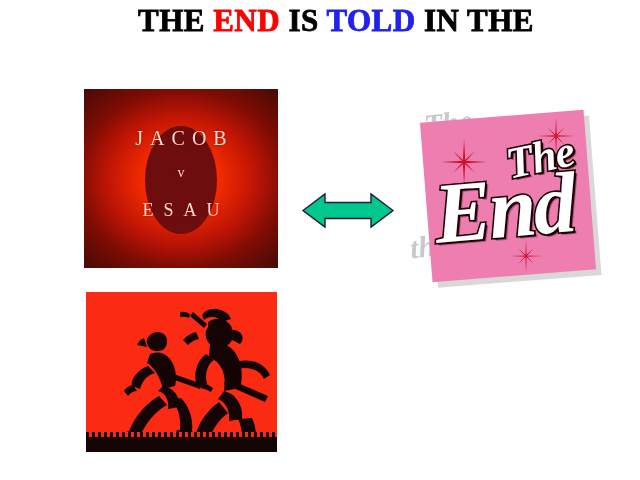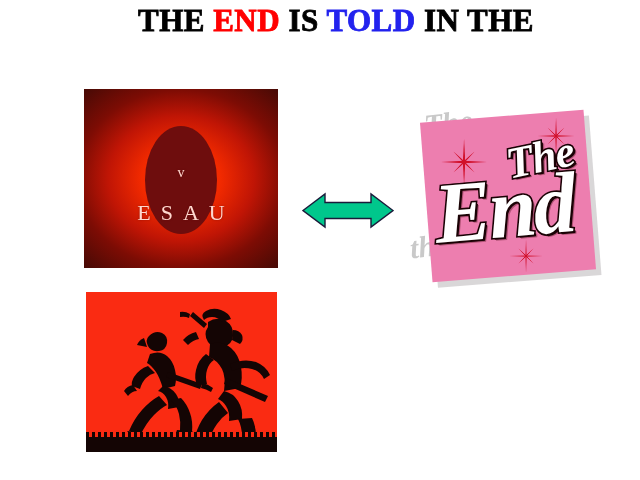--- a/index.html
+++ b/index.html
@@ -84,21 +84,21 @@
     letter-spacing: 7px;
     text-indent: 7px;
   }
   #je-v {
     top: 76px;
     font-size: 14px;
     color: #f3b8ae;
   }
   #je-esau {
     top: 111px;
-    font-size: 22px;
+    font-size: 18px;
     letter-spacing: 10px;
     text-indent: 10px;
     color: #ffc3b8;
   }
 
   
   #double-arrow {
     position: absolute;
     left: 302px;
     top: 191px;
@@ -240,20 +240,21 @@
 </head>
 <body>
 
 <div id="title-block">
   <span class="title-line"><span class="t-black">THE </span><span class="t-red">END </span><span class="t-black">IS </span><span class="t-blue">TOLD </span><span class="t-black">IN THE</span></span>
 </div>
 
 <div id="jacob-esau-image">
   <div class="glow"></div>
   <div class="oval"></div>
+  <div class="je-text" id="je-jacob">JACOB</div>
   <div class="je-text" id="je-v">v</div>
   <div class="je-text" id="je-esau">ESAU</div>
 </div>
 
 <div id="double-arrow">
   <svg width="92" height="39" viewBox="0 0 92 39">
     <polygon points="1,19.5 23,3 23,11.5 69,11.5 69,3 91,19.5 69,36 69,27.5 23,27.5 23,36" fill="#00C78C" stroke="#1A1A3A" stroke-width="1.4" stroke-linejoin="miter"></polygon>
   </svg>
 </div>
 

